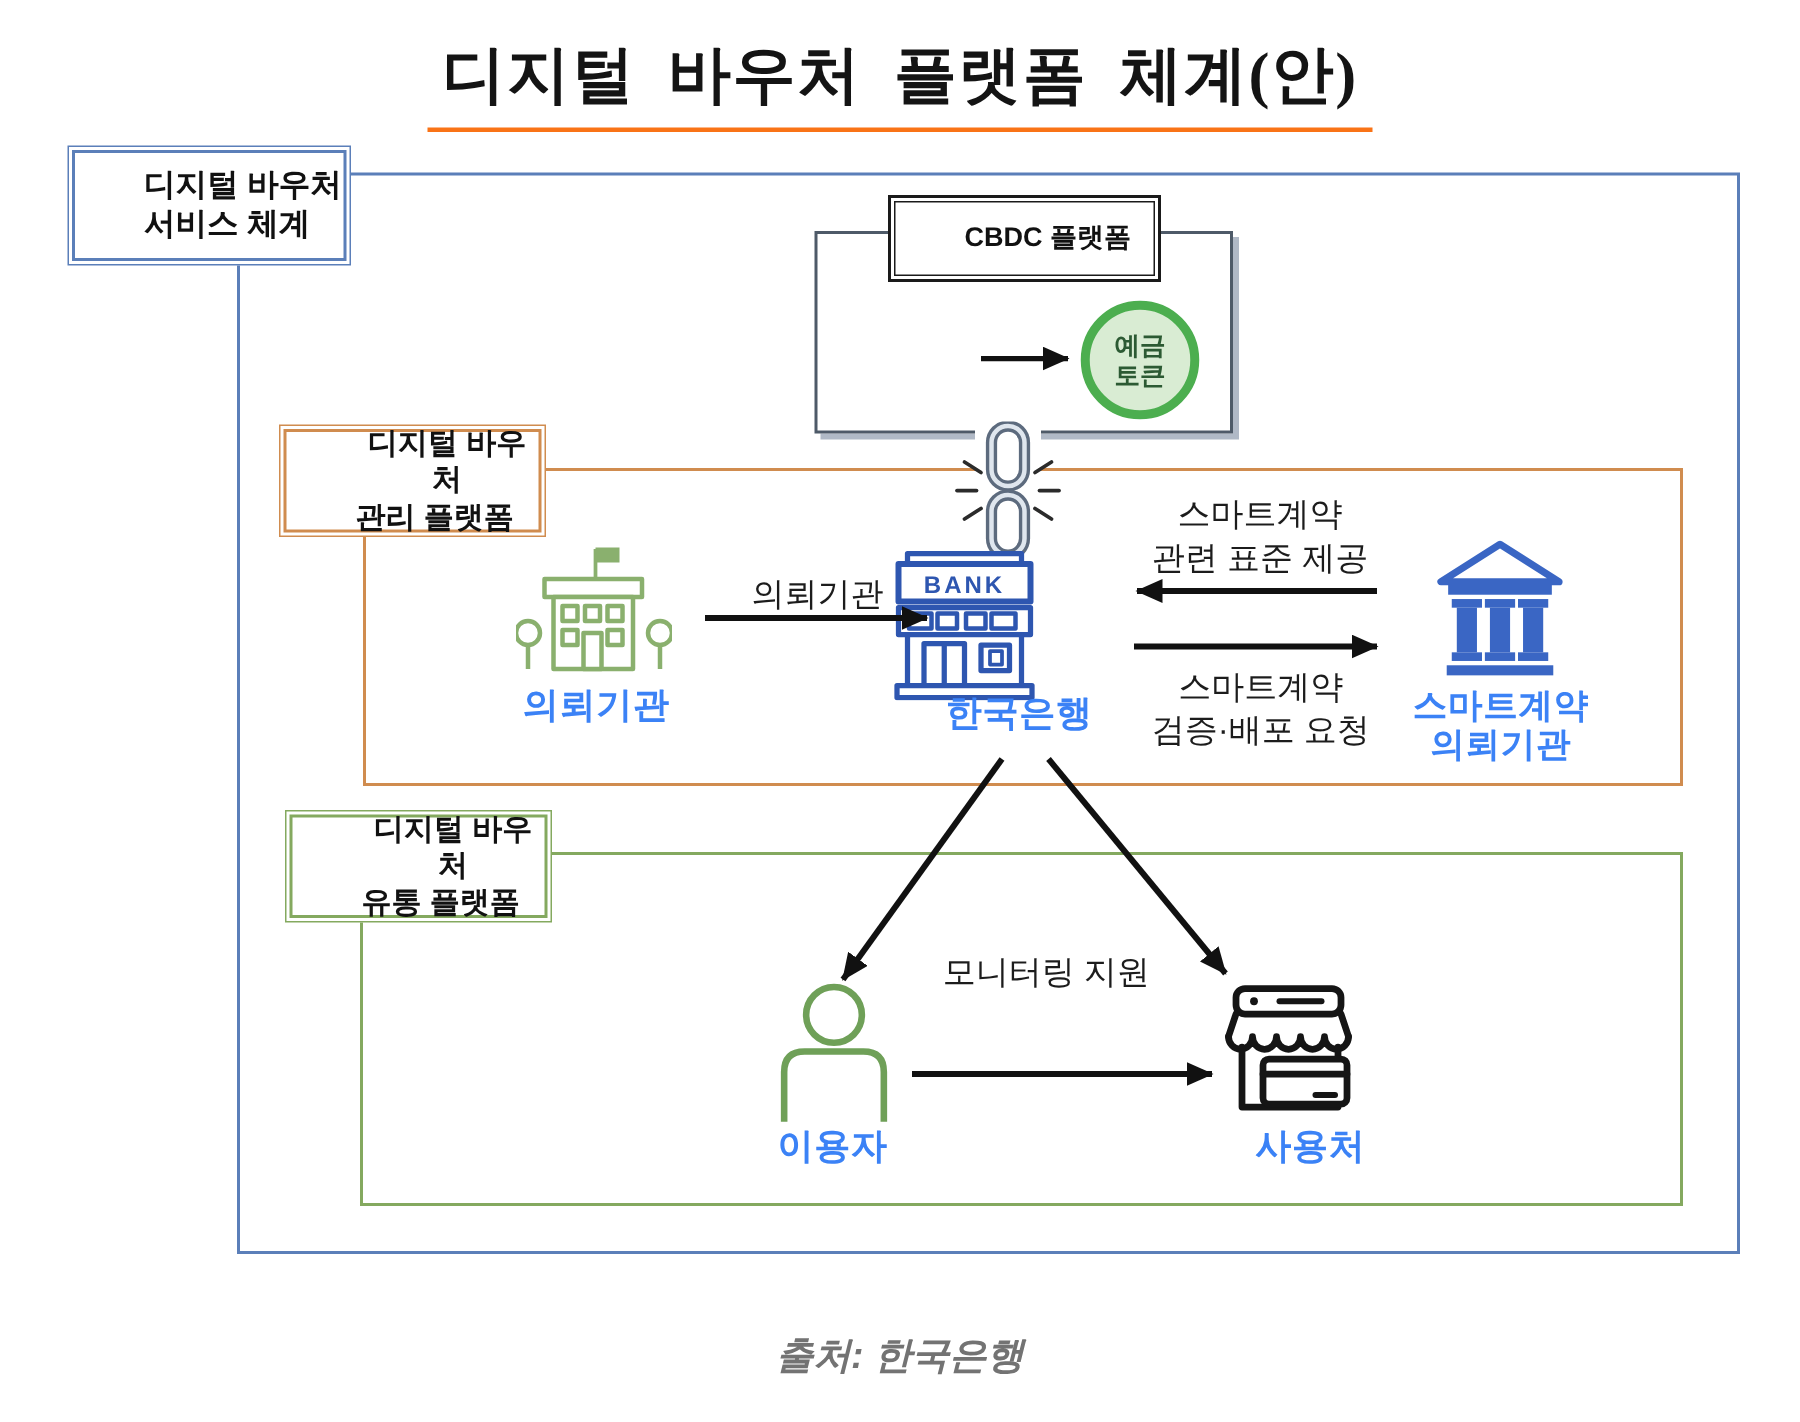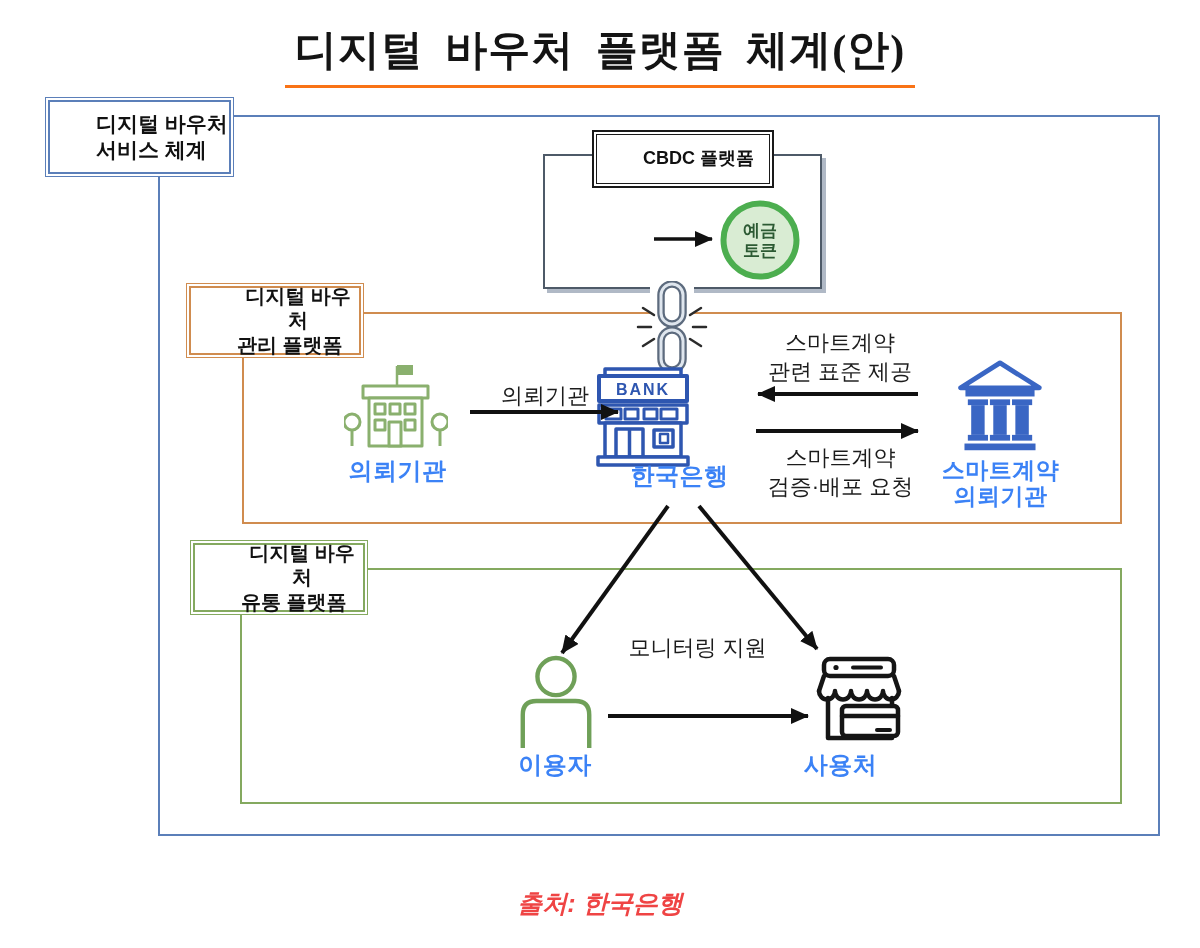--- a/index.html
+++ b/index.html
@@ -56,21 +56,21 @@
   .arrow-label{
     z-index:50;text-align:center;font-weight:500;font-size:22px;color:#1c1c1c;line-height:1.32;
   }
 
   
   .arrows{left:0;top:0;z-index:40;pointer-events:none;}
 
   
   .source{
     left:0;right:0;top:887px;text-align:center;z-index:60;
-    font-style:italic;font-weight:600;font-size:25px;color:#ef4444;
+    font-style:italic;font-weight:600;font-size:25px;color:#737373;
   }
 </style>
 </head>
 <body>
 
 <div class="canvas">
 
   <div class="abs title-wrap">
     <span class="title">디지털 바우처 플랫폼 체계(안)</span>
   </div>
@@ -221,21 +221,21 @@
     </svg>
   </div>
 
   <div class="abs node-label" style="left:330px;top:458px;width:135px;">의뢰기관</div>
   <div class="abs node-label" style="left:612px;top:463px;width:135px;">한국은행</div>
   <div class="abs node-label small" style="left:928px;top:458px;width:145px;">
     <div>스마트계약</div>
     <div>의뢰기관</div>
   </div>
   <div class="abs node-label" style="left:505px;top:752px;width:100px;">이용자</div>
-  <div class="abs node-label" style="left:788px;top:752px;width:105px;">사용처</div>
+  <div class="abs node-label" style="left:821px;top:752px;width:105px;">사용처</div>
 
   <div class="abs arrow-label" style="left:480px;top:381px;width:130px;">의뢰기관</div>
   <div class="abs arrow-label" style="left:750px;top:328px;width:180px;">
     <div>스마트계약</div>
     <div>관련 표준 제공</div>
   </div>
   <div class="abs arrow-label" style="left:748px;top:443px;width:185px;">
     <div>스마트계약</div>
     <div>검증·배포 요청</div>
   </div>

